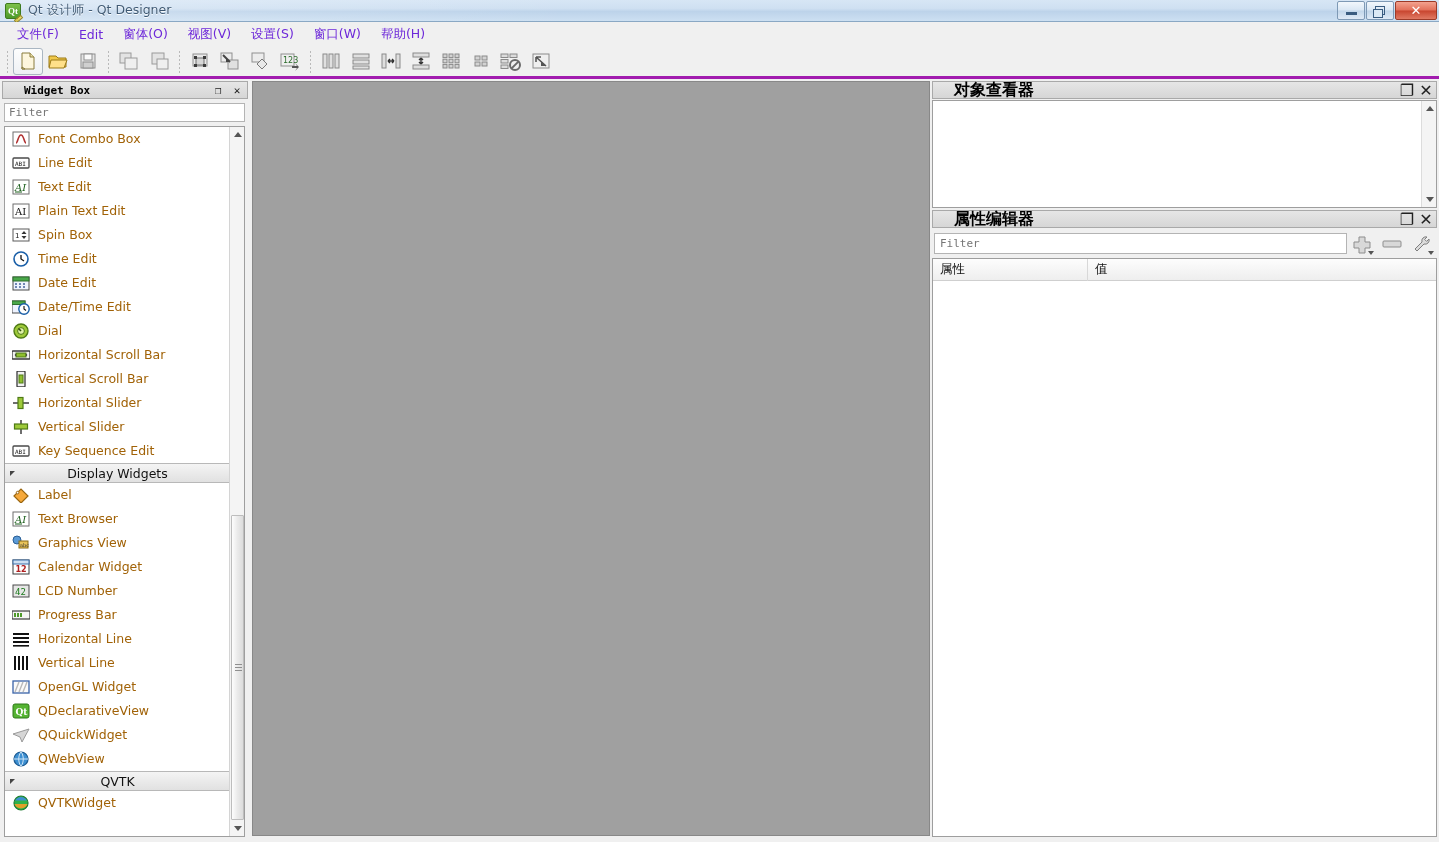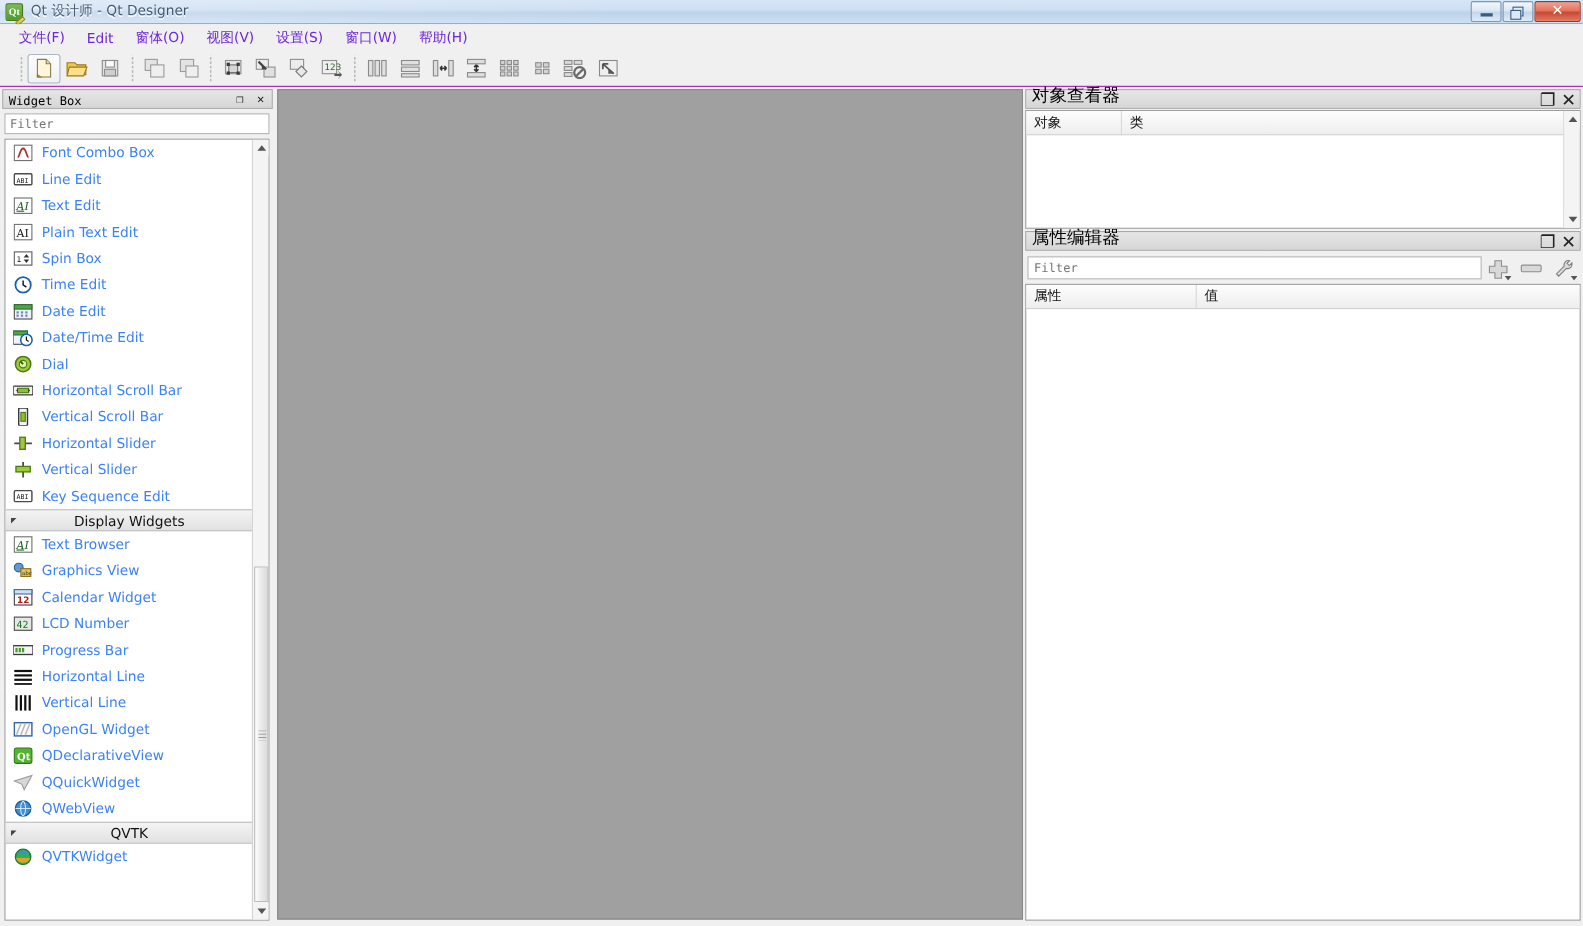--- a/index.html
+++ b/index.html
@@ -63,61 +63,61 @@
     background:#f0f0f0; display:flex; align-items:center; padding-left:7px;
   }
   .menu-item{
     padding:3px 10px; font-size:12.5px; color:#6d28d9; cursor:default; white-space:nowrap;
     font-family:"DejaVu Sans", sans-serif;
   }
 
   
   #toolbar{
     position:absolute; left:0; top:46px; width:1439px; height:33px;
-    background:#f0f0f0; border-bottom:1px solid #a21caf;
-    display:flex; align-items:center; padding-left:14px;
+    background:#f0f0f0; border-bottom:3px solid #a21caf;
+    display:flex; align-items:center; padding-left:2px;
   }
   .tgrip{ width:7px; height:24px; flex:none;
     background-image:radial-gradient(#b9b9b9 1px, transparent 1px);
     background-size:3px 4px; background-position:2px 1px; background-repeat:repeat-y;
     margin:0 2px;
   }
   .tbtn{
     width:30px; height:27px; flex:none; display:flex; align-items:center; justify-content:center;
     border:1px solid transparent; border-radius:3px; position:relative;
   }
   .tbtn.sel{ border-color:#aab6c2; background:linear-gradient(to bottom,#fdfdfd,#eef1f4); }
   .tbtn svg{ display:block; }
 
   
   .dock-title{
     height:18px; background:linear-gradient(to bottom,#e6e6e6,#d6d6d6);
-    border:1px solid #a9a9a9; display:flex; align-items:flex-end;
+    border:1px solid #a9a9a9; display:flex; align-items:center;
     font-family:"DejaVu Sans Mono", monospace; font-size:11px; color:#000;
-    padding-left:5px; position:relative;
+    padding-left:21px; position:relative;font-weight:bold;
   }
   .dock-title.cjk{ font-family:"DejaVu Sans", sans-serif; font-size:16px; }
   .dock-btns{ position:absolute; right:4px; top:1px; display:flex; gap:7px; align-items:center; }
   .dbtn{ width:12px; height:14px; display:flex; align-items:center; justify-content:center; color:#222; }
 
   
   #widgetbox{ position:absolute; left:2px; top:81px; width:246px; height:758px; }
   #wb-filter{
     margin:4px 2px 2px 2px; height:19px; width:241px;
     border:1px solid #b4b4b4; background:#fff;
     font-family:"DejaVu Sans Mono", monospace; font-size:11px; color:#a5a5a5;
     padding:1px 4px; outline:none;
   }
   #wb-list-wrap{
     position:absolute; left:2px; top:45px; width:241px; height:711px;
     border:1px solid #9e9e9e; background:#fff; overflow:hidden;
   }
   .wb-row{
     height:24px; display:flex; align-items:center; padding-left:5px;
-    font-size:12.5px; color:#3b82f6; font-family:"DejaVu Sans", sans-serif;
+    font-size:12.5px; color:#a16207; font-family:"DejaVu Sans", sans-serif;
     border-bottom:1px solid #fff;
   }
   .wb-ico{ width:22px; height:18px; flex:none; margin-right:6px; display:flex; align-items:center; justify-content:center;text-align:center;}
   .wb-cat{
     height:20px; background:linear-gradient(to bottom,#f4f4f4,#e1e1e1);
     border-top:1px solid #b8b8b8; border-bottom:1px solid #b8b8b8;
     display:flex; align-items:center; justify-content:center; position:relative;
     font-size:12.5px; color:#111;
   }
   .wb-cat .tri{
@@ -523,20 +523,29 @@
           </span>
           <span>Key Sequence Edit</span>
         </div>
         <div class="wb-cat">
           <span class="tri"></span>
           <span>Display Widgets</span>
         </div>
         <div class="wb-row">
           <span class="wb-ico">
             <svg width="18" height="16" viewBox="0 0 18 16">
+              <path d="M2 9l7-7 7 7-7 7z" fill="#f6a93b" stroke="#9a6610" stroke-width="1.2"></path>
+              <circle cx="5.6" cy="5.6" r="1.3" fill="#fff" stroke="#9a6610"></circle>
+            </svg>
+          </span>
+          <span>Label</span>
+        </div>
+        <div class="wb-row">
+          <span class="wb-ico">
+            <svg width="18" height="16" viewBox="0 0 18 16">
               <rect x="1" y="1" width="16" height="14" fill="#fff" stroke="#6f6f6f"></rect>
               <text x="3" y="12" font-size="10" font-family="DejaVu Serif" fill="#1b5e1b" font-style="italic">AI</text>
               <rect x="3" y="12.5" width="7" height="1" fill="#1b5e1b"></rect>
             </svg>
           </span>
           <span>Text Browser</span>
         </div>
         <div class="wb-row">
           <span class="wb-ico">
             <svg width="18" height="16" viewBox="0 0 18 16">
@@ -676,24 +685,20 @@
 
 <div id="objinsp">
   <div class="dock-title cjk">
     <span>对象查看器</span>
     <span class="dock-btns">
       <span class="dbtn">❐</span>
       <span class="dbtn">✕</span>
     </span>
   </div>
   <div id="oi-body">
-    <div class="tbl-head">
-      <div class="col" style="width:87px">对象</div>
-      <div class="col" style="width:400px;border-right:none">类</div>
-    </div>
     <div class="tbl-scroll">
       <div class="sb-arrow">
           <span class="a-up"></span>
         </div>
       <div class="sb-arrow">
           <span class="a-dn"></span>
         </div>
     </div>
   </div>
 </div>

